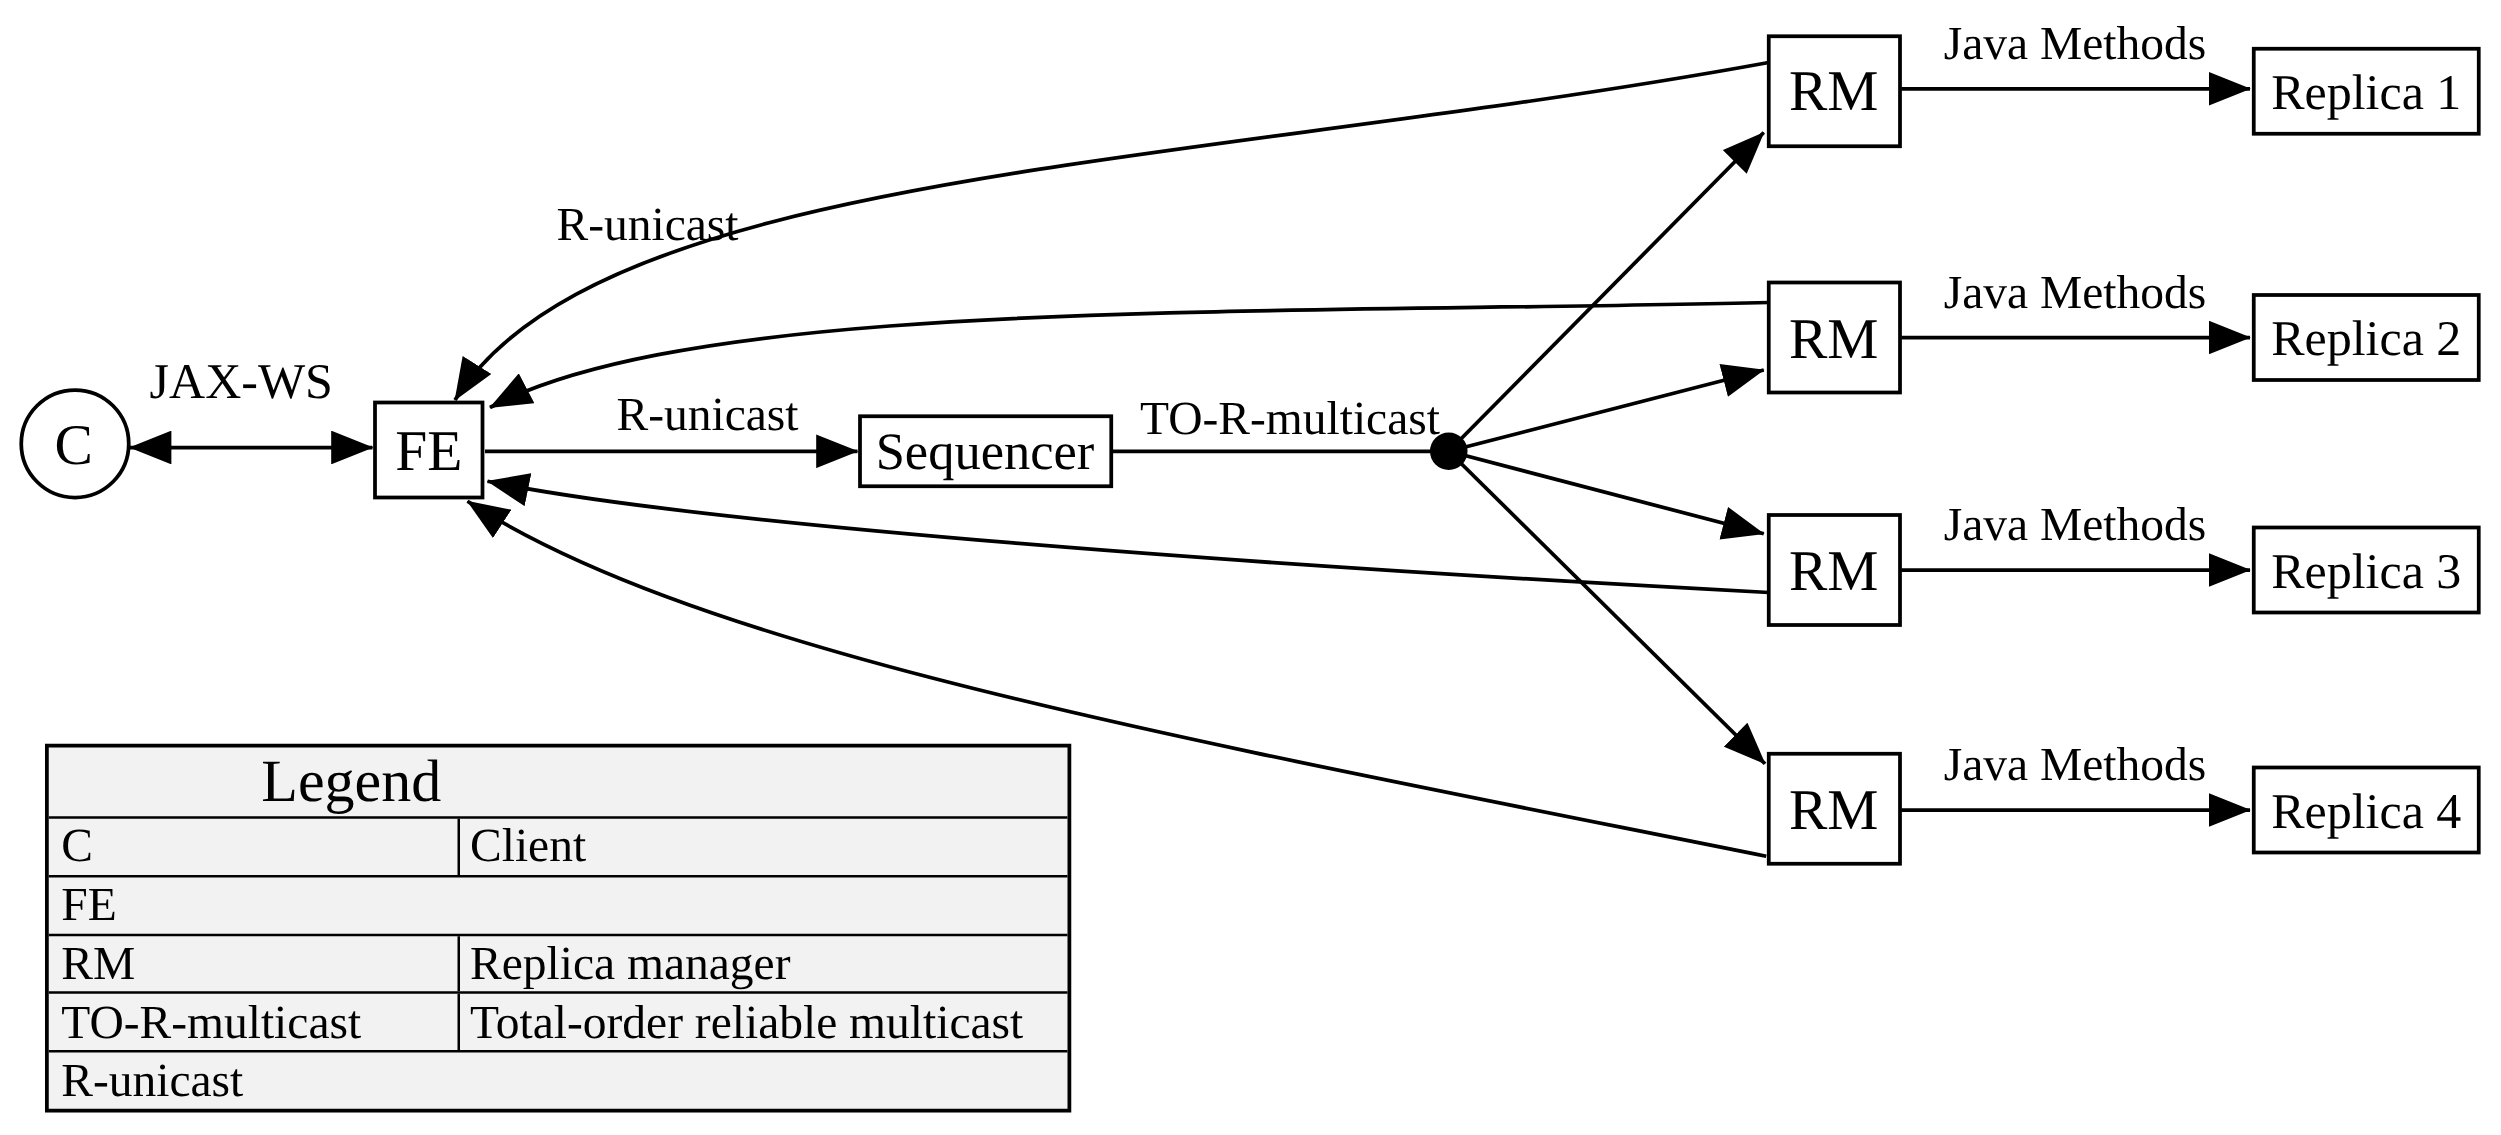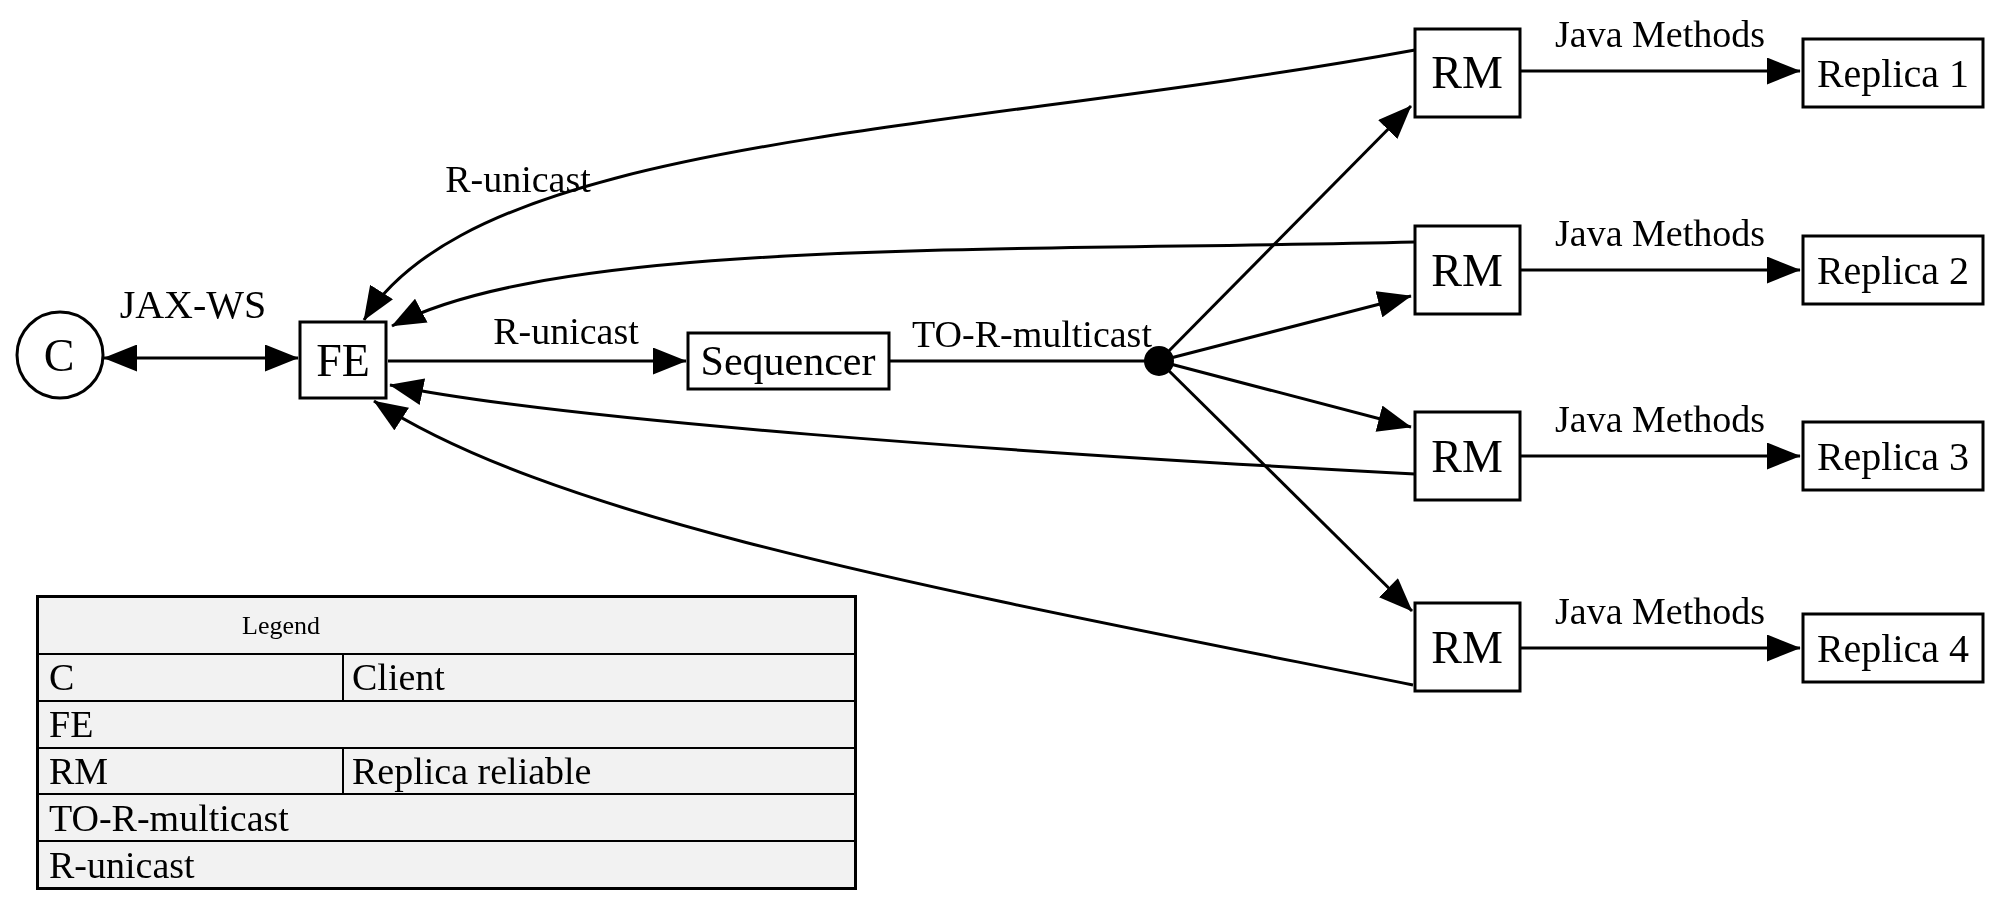--- a/index.html
+++ b/index.html
@@ -19,25 +19,25 @@
   .elabel{fill:var(--text);text-anchor:middle;font-size:38px;}
   .f46{font-size:46px;} .f42{font-size:42px;} .f40{font-size:40px;}
   .arrowhead{fill:var(--line);}
   
   #legend{
     position:absolute;left:36px;top:595px;width:821px;height:295px;
     background:var(--legend_bg);border:3px solid var(--line);box-sizing:border-box;
     display:grid;grid-template-rows:55px repeat(5,1fr);
   }
   .lg-header{display:flex;align-items:center;}
-  .lg-header span{display:block;width:484px;text-align:center;font-size:26px;}
+  .lg-header span{display:block;width:484px;text-align:center;font-size:48px;}
   .lg-row{display:grid;grid-template-columns:303px 1fr;border-top:2px solid var(--line);}
   .lg-cell{display:flex;align-items:center;font-size:38px;line-height:1;overflow:hidden;white-space:nowrap;}
   .lg-key{padding-left:10px;}
-  .lg-val{border-left:2px solid var(--line);padding-left:8px;}
+  .lg-val{border-left:2px solid var(--line);padding-left:8px;margin-left:24px;}
 </style>
 </head>
 <body>
 
 <div id="canvas">
 
   <svg width="2001" height="908" viewBox="0 0 2001 908">
     <defs>
       <marker id="ah" viewBox="0 0 10 8" refX="9.8" refY="4" markerWidth="34" markerHeight="27" markerUnits="userSpaceOnUse" orient="auto-start-reverse">
         <path class="arrowhead" d="M0,0 L10,4 L0,8 Z"></path>
@@ -107,23 +107,24 @@
     </div>
     <div class="lg-row">
       <div class="lg-cell lg-key">C</div>
       <div class="lg-cell lg-val">Client</div>
     </div>
     <div class="lg-row">
       <div class="lg-cell lg-key">FE</div>
     </div>
     <div class="lg-row">
       <div class="lg-cell lg-key">RM</div>
-      <div class="lg-cell lg-val">Replica reliable</div>
+      <div class="lg-cell lg-val">Replica manager</div>
     </div>
     <div class="lg-row">
       <div class="lg-cell lg-key">TO-R-multicast</div>
+      <div class="lg-cell lg-val">Total-order reliable multicast</div>
     </div>
     <div class="lg-row">
       <div class="lg-cell lg-key">R-unicast</div>
     </div>
   </div>
 
 </div>
 
 </body></html>

